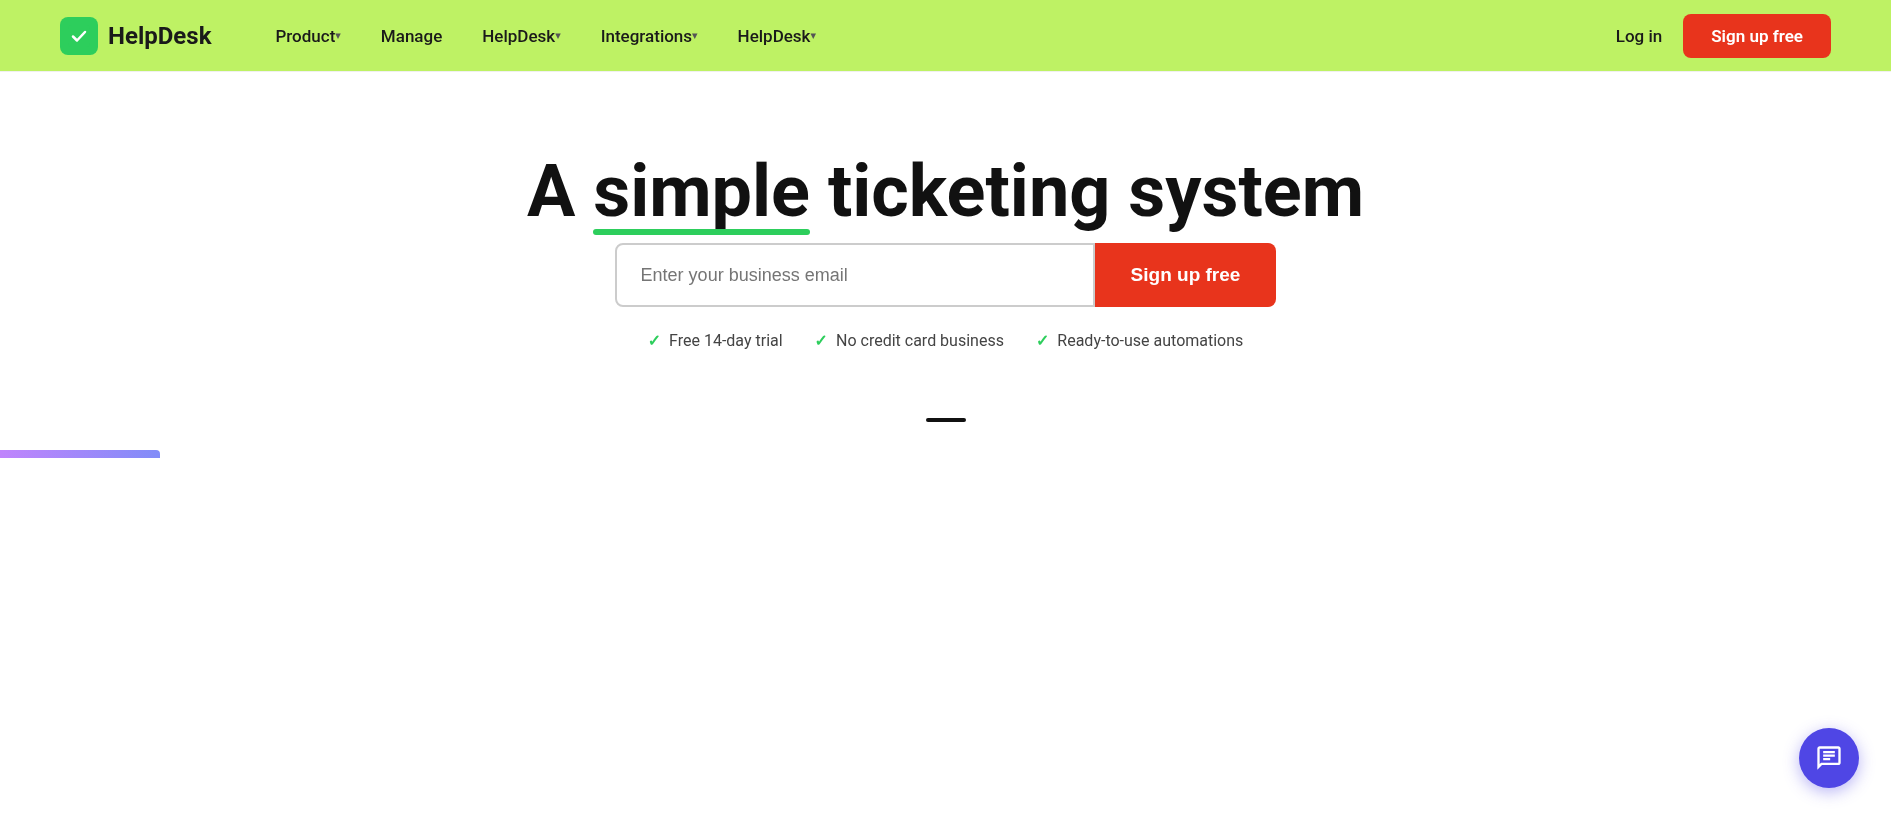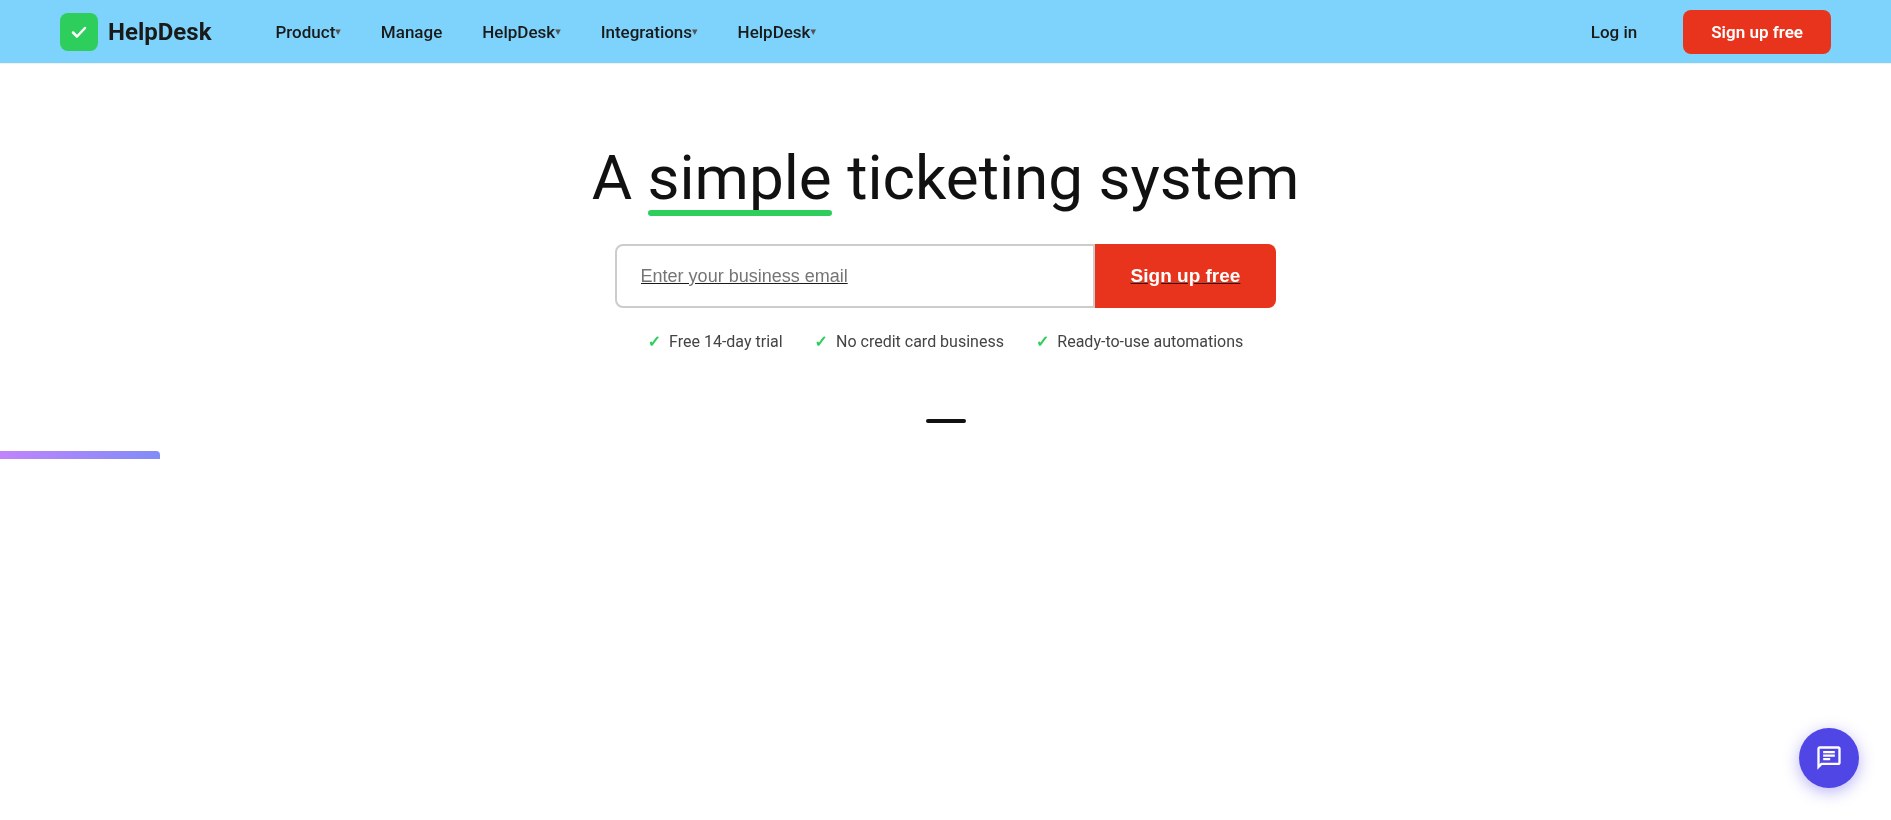--- a/index.html
+++ b/index.html
@@ -16,22 +16,22 @@
       min-height: 820px;
       overflow-x: hidden;
     }
 
     
     .navbar {
       display: flex;
       align-items: center;
       justify-content: space-between;
       padding: 0 60px;
-      height: 64px;
-      background: #7dd3fc;
+      height: 72px;
+      background: #bef264;
       border-bottom: 1px solid #f0f0f0;
     }
 
     .navbar-left {
       display: flex;
       align-items: center;
       gap: 48px;
     }
 
     .logo {
@@ -82,21 +82,21 @@
     }
 
     .chevron-icon {
       font-size: 11px;
       color: #555;
     }
 
     .navbar-right {
       display: flex;
       align-items: center;
-      gap: 30px;
+      gap: 5px;
     }
 
     .login-btn {
       font-size: 17px;
       font-weight: 500;
       color: #1a1a1a;
       cursor: pointer;
       padding: 8px 16px;
       border-radius: 6px;
       text-decoration: none;
@@ -117,26 +117,26 @@
     
     .hero {
       display: flex;
       flex-direction: column;
       align-items: center;
       text-align: center;
       padding: 80px 60px 60px;
     }
 
     .hero-title {
-      font-size: 62px;
-      font-weight: 400;
+      font-size: 72px;
+      font-weight: 700;
       line-height: 1.1;
       color: #111111;
       max-width: 900px;
-      margin-bottom: 32px;
+      margin-bottom: 12px;
     }
 
     .hero-title .highlight {
       position: relative;
       display: inline-block;
       color: #111111;
     }
 
     .hero-title .highlight::after {
       content: '';
@@ -154,21 +154,20 @@
       color: #444444;
       line-height: 1.6;
       margin-bottom: 48px;
     }
 
     .hero-form {
       display: flex;
       align-items: flex-end;
       gap: 0;
       margin-bottom: 24px;
-      text-decoration: underline;
     }
 
     .email-input {
       width: 480px;
       height: 64px;
       padding: 0 24px;
       font-size: 18px;
       border: 2px solid #cccccc;
       border-radius: 8px 0 0 8px;
       outline: none;

